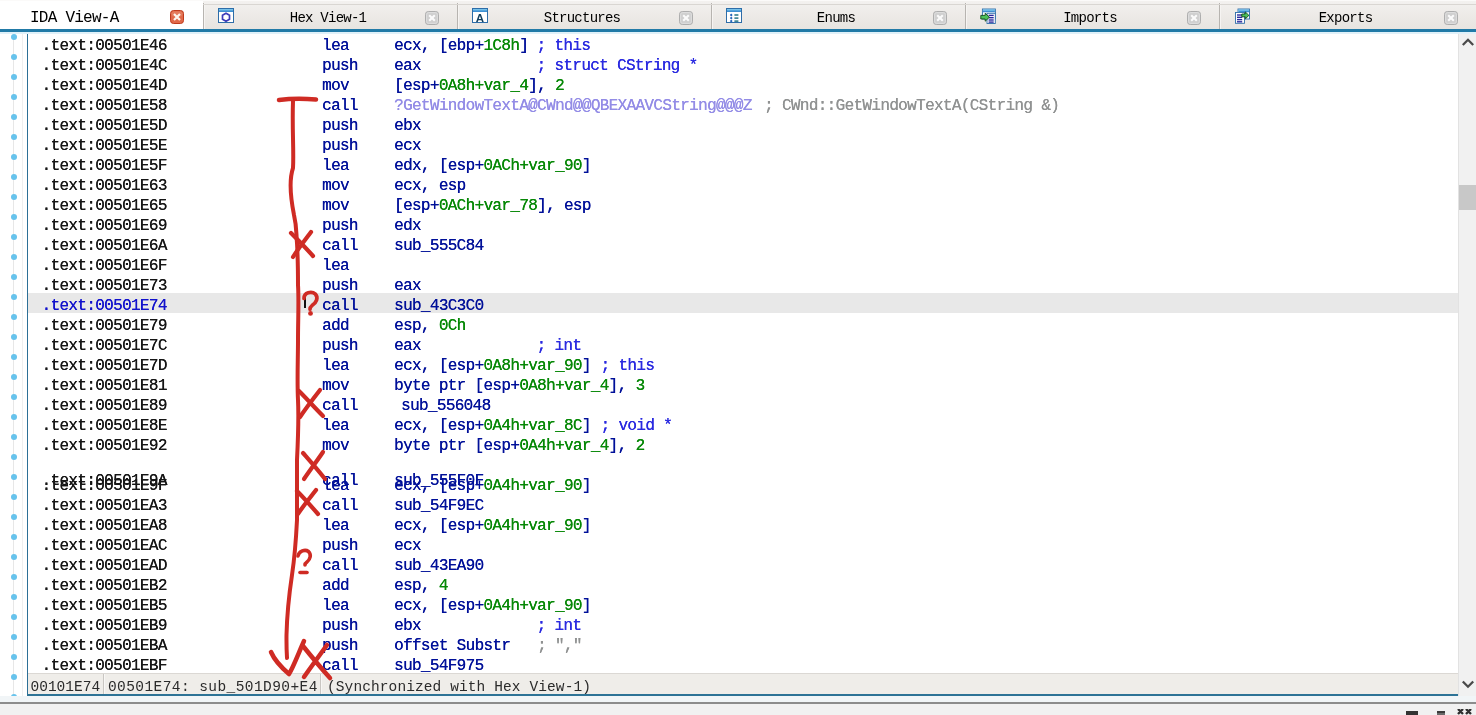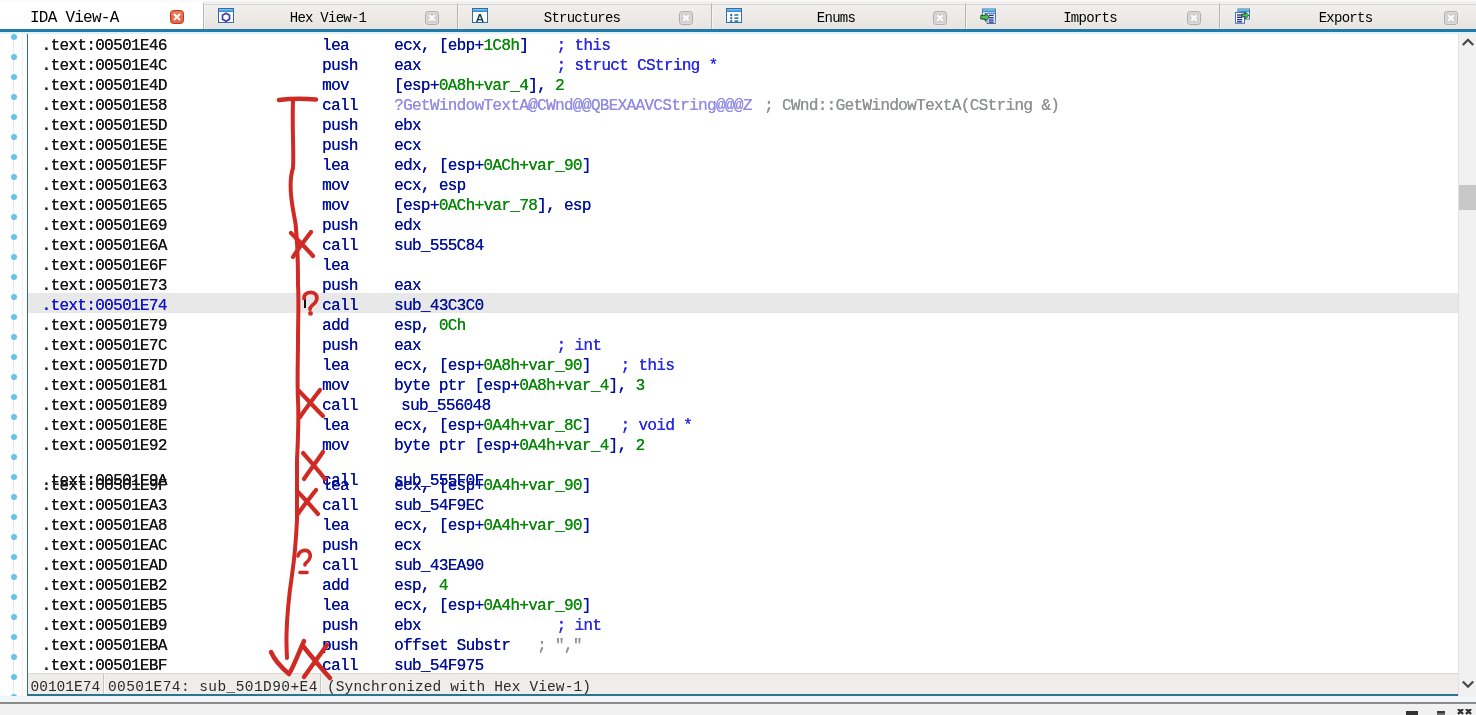--- a/index.html
+++ b/index.html
@@ -31,21 +31,21 @@
 #wborder { position:absolute; top:32px; left:27px; width:1px; height:663px; background:#2d6f96; }
 #listing { position:absolute; top:32px; left:28px; width:1430px; height:641px; background:#fff; }
 .ln { position:absolute; left:0; width:1430px; height:20px; font-size:16px;
   line-height:27px; white-space:pre; color:#001099; letter-spacing:-0.66px; text-shadow:0.2px 0 0 currentColor; }
 .ln.hl { background:#e8e8e8; }
 .a { position:absolute; left:13.5px; color:#161616; }
 .ab { position:absolute; left:13.5px; color:#1212cc; }
 .f { position:absolute; }
 .gr { color:#068806; }
 .pu { color:#938ce6; }
-.cb { color:#2a2ae0;margin-left:20px; }
+.cb { color:#2a2ae0; }
 .cg { color:#909292; }
 #caret { position:absolute; left:276px; top:262px; width:2px; height:14px; background:#111; }
 
 #status { position:absolute; top:673px; left:28px; width:1430px; height:21px;
   background:#efede9; border-top:1px solid #dbd8d4; font-size:14.5px; color:#2b2b2b; }
 #status span { position:absolute; top:3.5px; height:18px; line-height:18px; white-space:pre; }
 .ssep { position:absolute; top:0; width:1px; height:22px; background:#c9c6c2;
   box-shadow:1px 0 0 #f8f7f5; }
 #wbottom { position:absolute; top:694px; left:27px; width:1431px; height:2px; background:#2d7396; }
 

